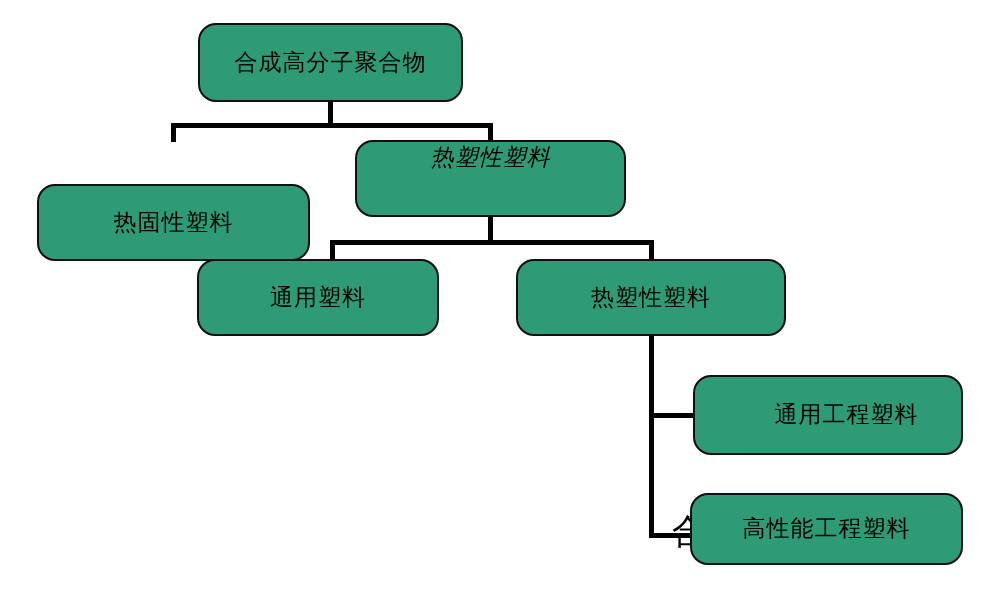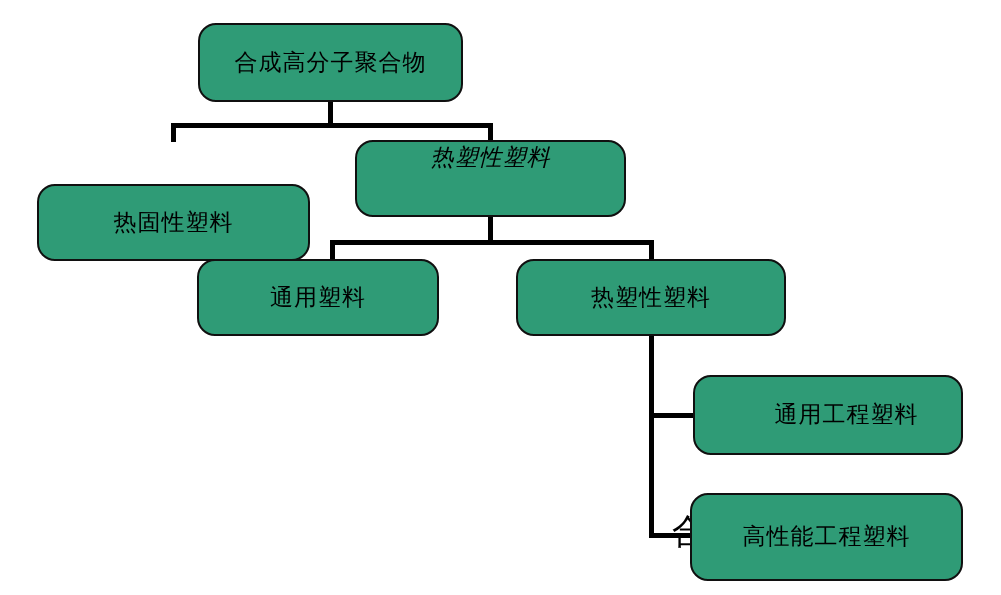--- a/index.html
+++ b/index.html
@@ -50,21 +50,21 @@
     font-family: "Liberation Serif", "DejaVu Serif", serif;
   }
 
   
   #node-root            { left: 198px; top: 23px;  width: 265px; height: 79px; }
   #node-thermoset       { left: 37px;  top: 140px; width: 273px; height: 77px; margin-top: 44px; }
   #node-thermoplastic   { left: 355px; top: 140px; width: 271px; height: 77px; }
   #node-general         { left: 197px; top: 259px; width: 242px; height: 77px; }
   #node-engineering     { left: 516px; top: 259px; width: 270px; height: 77px; }
   #node-gen-eng         { left: 693px; top: 375px; width: 270px; height: 80px; padding-left: 37px; }
-  #node-high-perf       { left: 690px; top: 493px; width: 273px; height: 88px; }
+  #node-high-perf       { left: 690px; top: 493px; width: 273px; height: 72px; }
 
   
   #conn-root-down        { left: 328px; top: 102px; width: 5px;   height: 24px; }
   #conn-level1-h         { left: 171px; top: 123px; width: 322px; height: 5px; }
   #conn-thermoset-stub   { left: 171px; top: 123px; width: 5px;   height: 19px; }
   #conn-thermoplastic-stub{ left: 488px; top: 123px; width: 5px;  height: 19px; }
   #conn-thermoplastic-down{ left: 488px; top: 217px; width: 5px;  height: 26px; }
   #conn-level2-h         { left: 330px; top: 240px; width: 324px; height: 5px; }
   #conn-general-stub     { left: 330px; top: 240px; width: 5px;   height: 21px; }
   #conn-engineering-stub { left: 649px; top: 240px; width: 5px;   height: 21px; }

